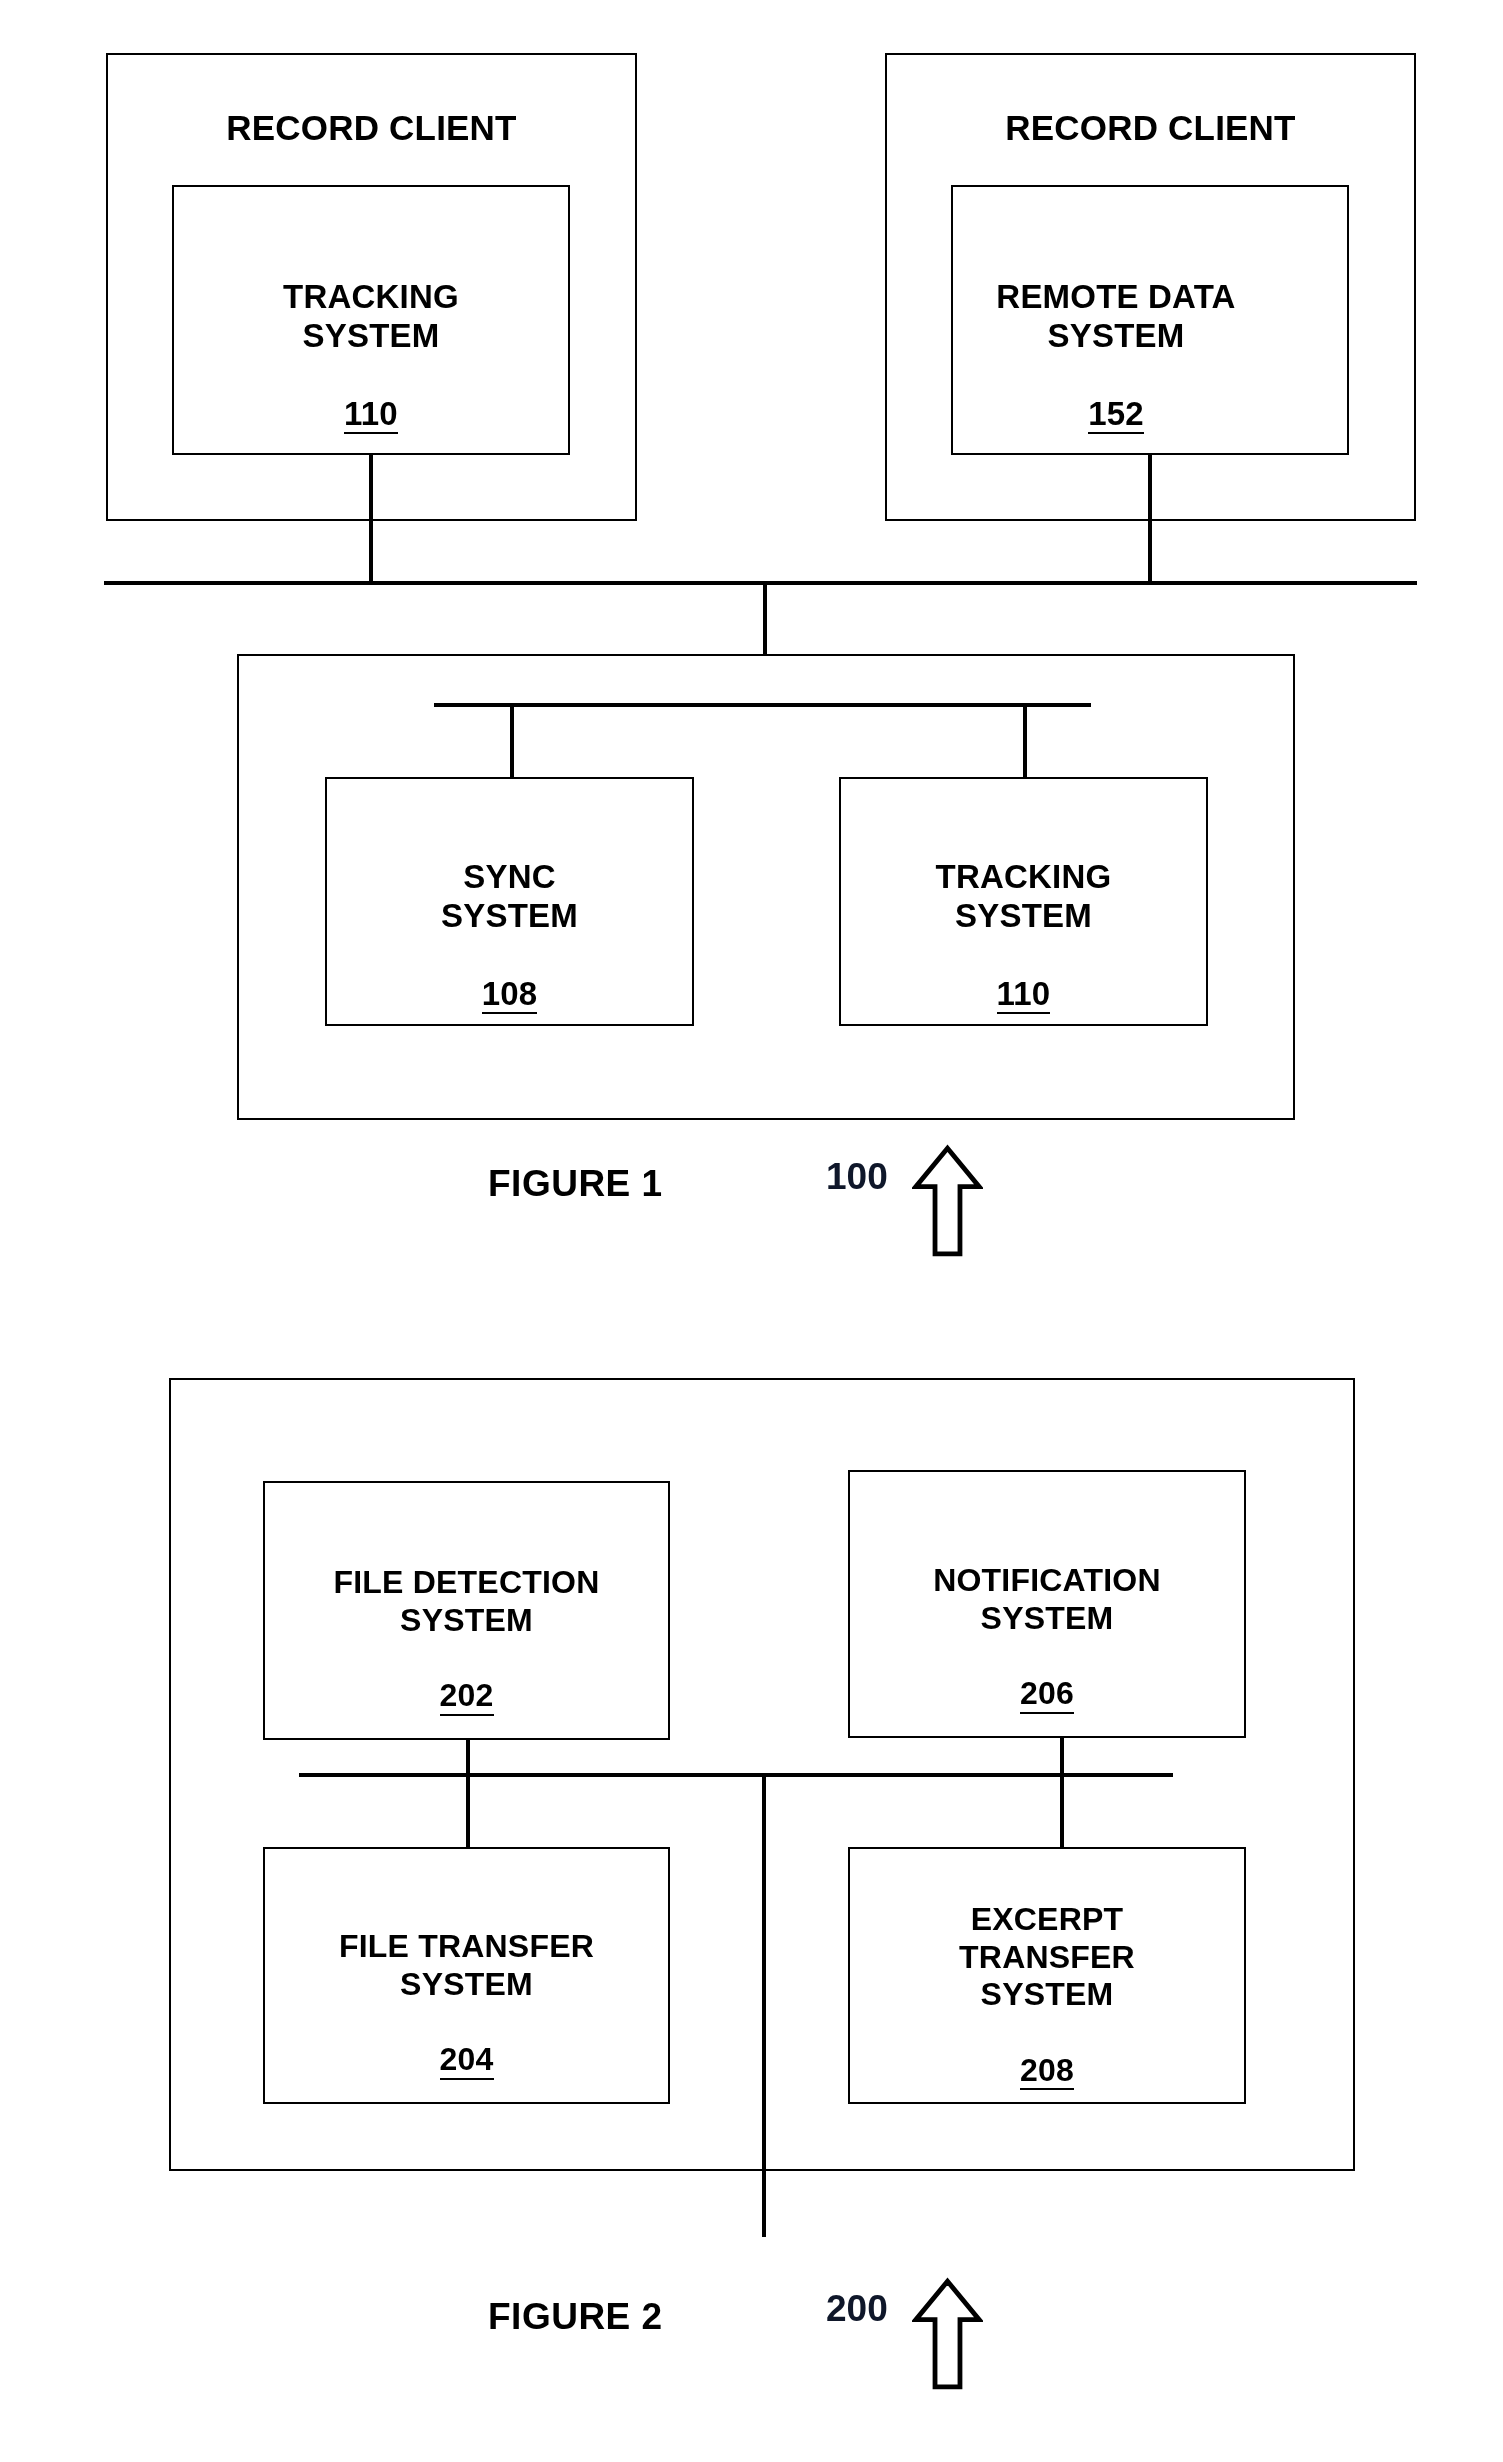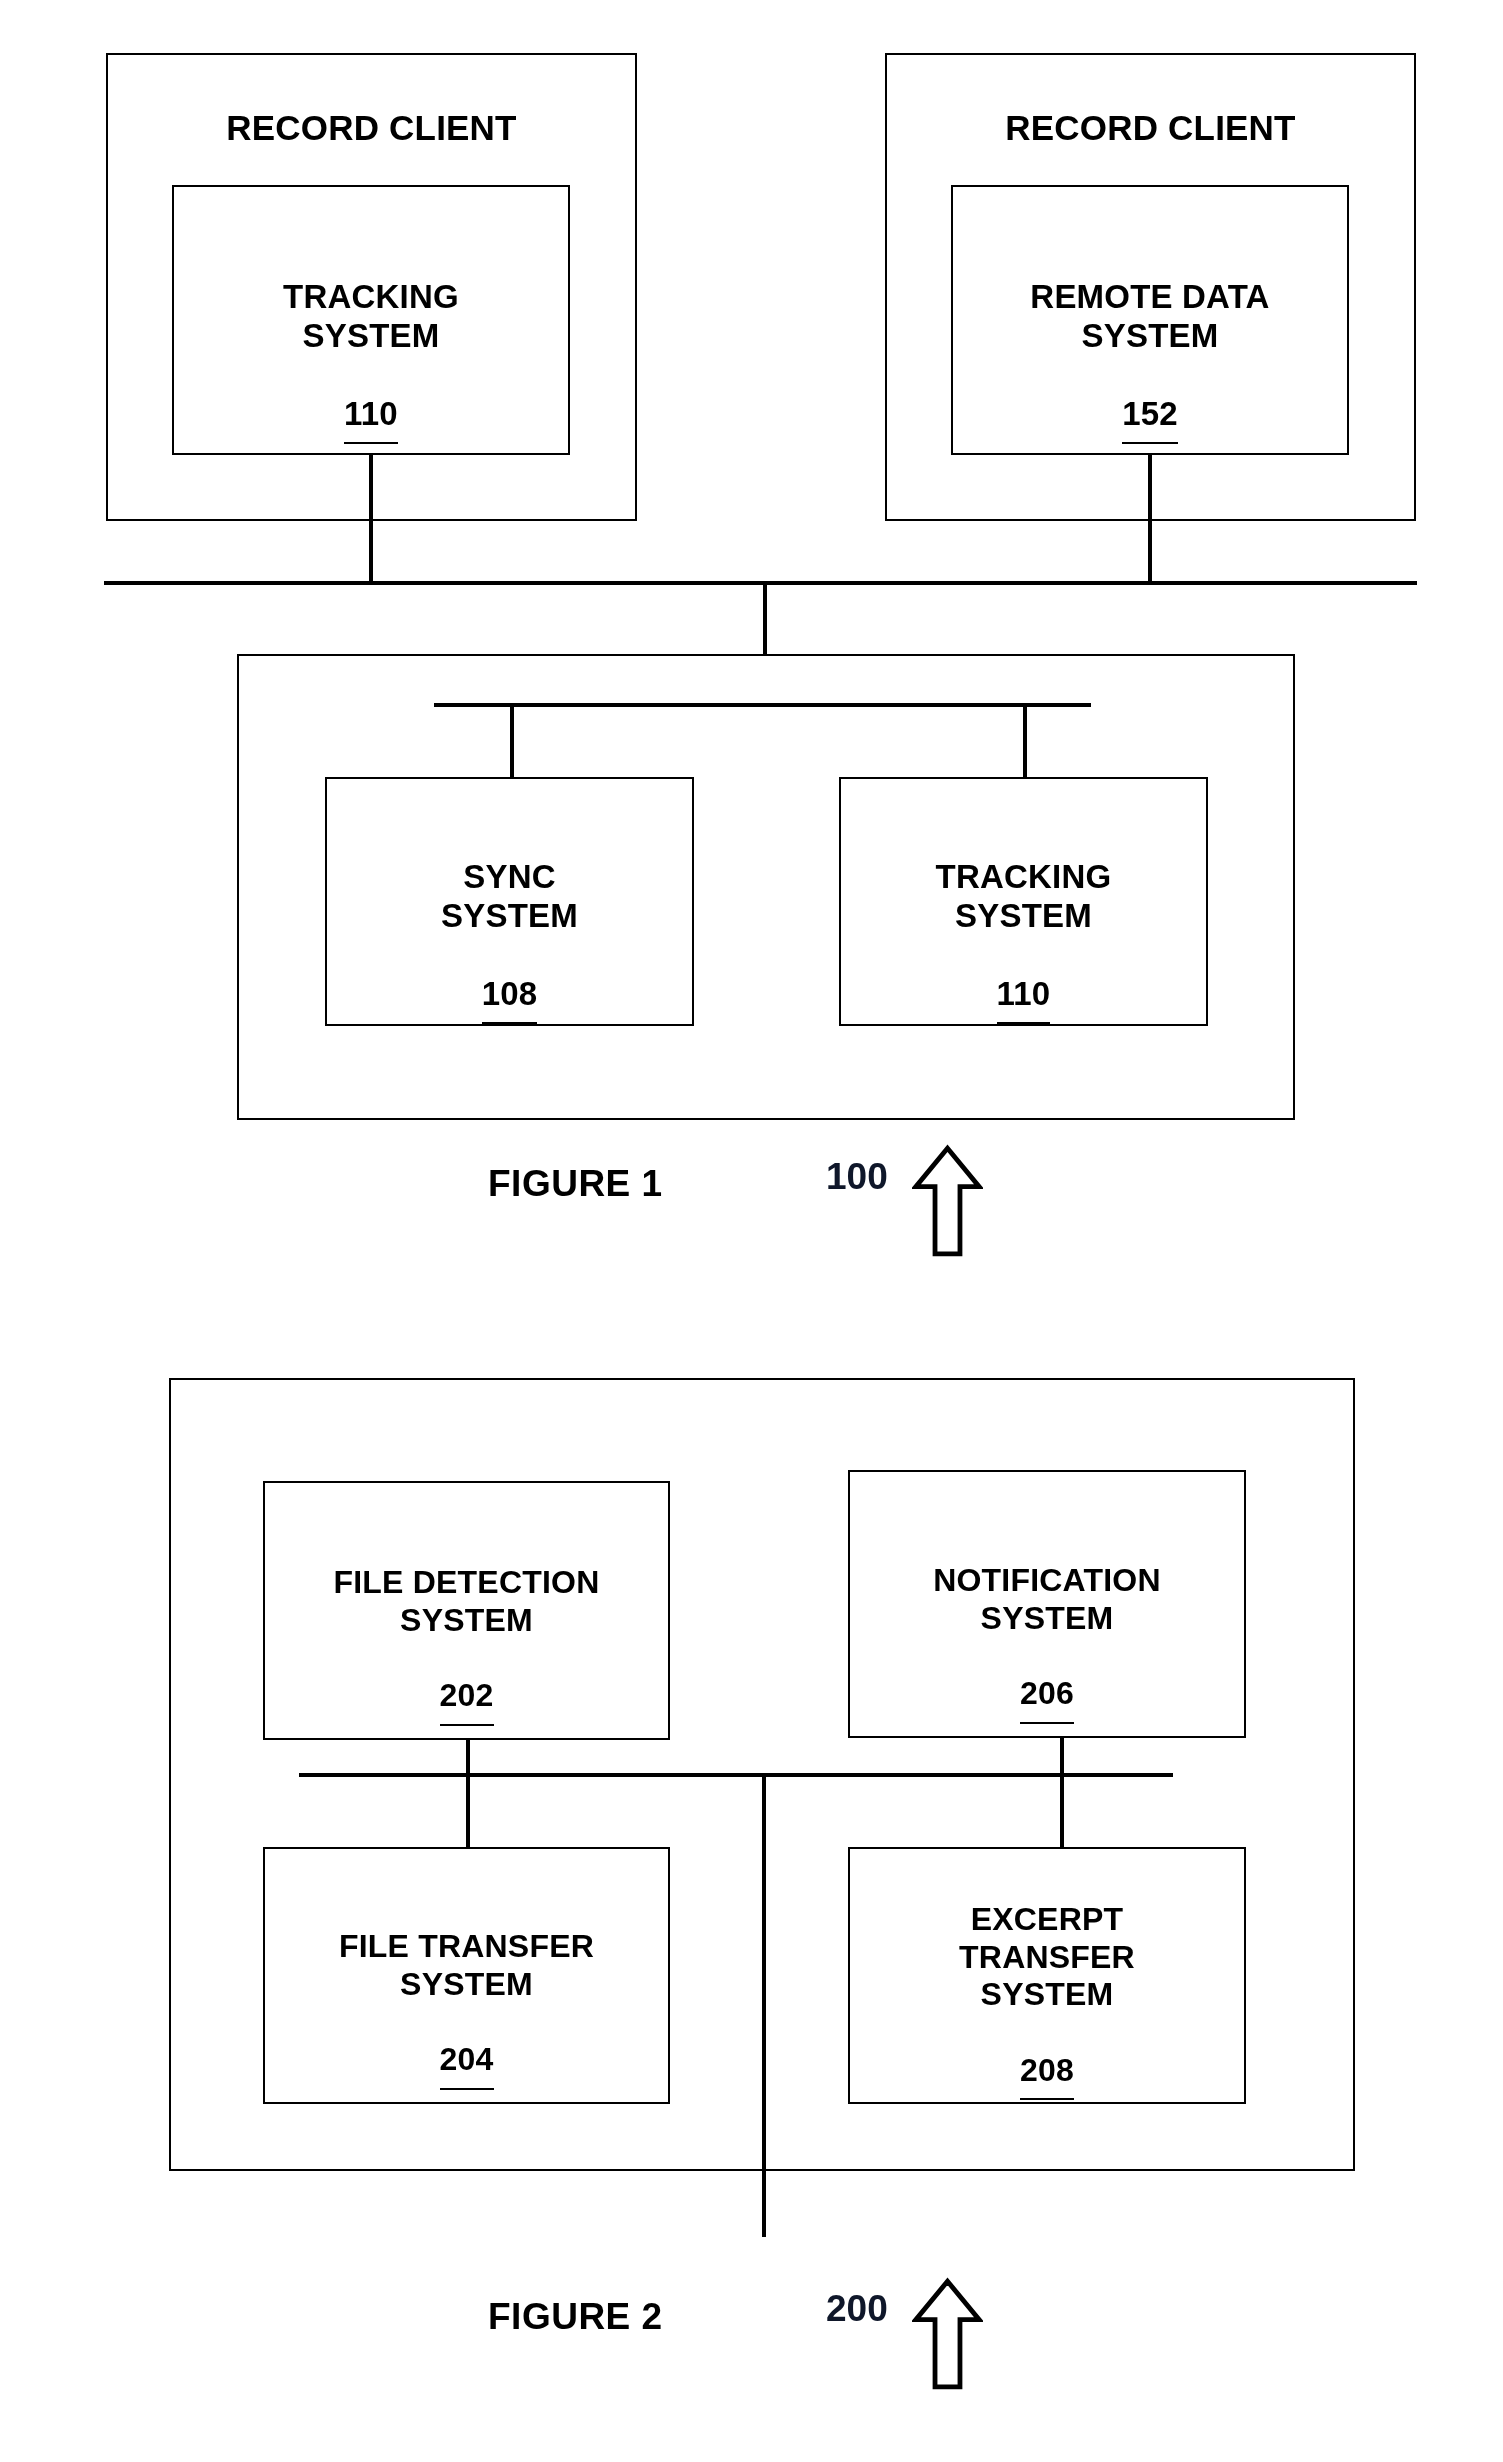--- a/index.html
+++ b/index.html
@@ -29,21 +29,21 @@
     font-weight:700;
     color:#000;
   }
   .lbl.t36{font-size:35px;}
   .lbl.t34{font-size:33px;}
   .lbl.t33{font-size:32px;}
 
   .num{
     display:inline-block;
     border-bottom:2.9px solid #000;
-    padding-bottom:11px;
+    padding-bottom:1px;
     line-height:1.05;
   }
   .ttl-row{display:block;}
 
   
   .hline{position:absolute;height:3.9px;background:#000;}
   .vline{position:absolute;width:3.9px;background:#000;}
 
   
   .figcap{
@@ -87,21 +87,21 @@
 
   <div class="box" style="left:885px;top:53px;width:531px;height:468px;"></div>
 
   <div class="lbl t36" style="left:885px;top:66px;width:531px;">
     <span class="ttl-row">RECORD CLIENT</span>
     <span class="num">104b</span>
   </div>
 
   <div class="box" style="left:951px;top:185px;width:398px;height:270px;"></div>
 
-  <div class="lbl t34" style="left:951px;top:239px;width:398px;">
+  <div class="lbl t34" style="left:917px;top:239px;width:398px;">
     <span class="ttl-row">REMOTE DATA
 SYSTEM</span>
     <span class="num">152</span>
   </div>
 
   <div class="vline" style="left:1148px;top:454px;height:131px;"></div>
 
   <div class="hline" style="left:104px;top:581px;width:1313px;"></div>
 
   <div class="vline" style="left:763px;top:581px;height:124px;"></div>

